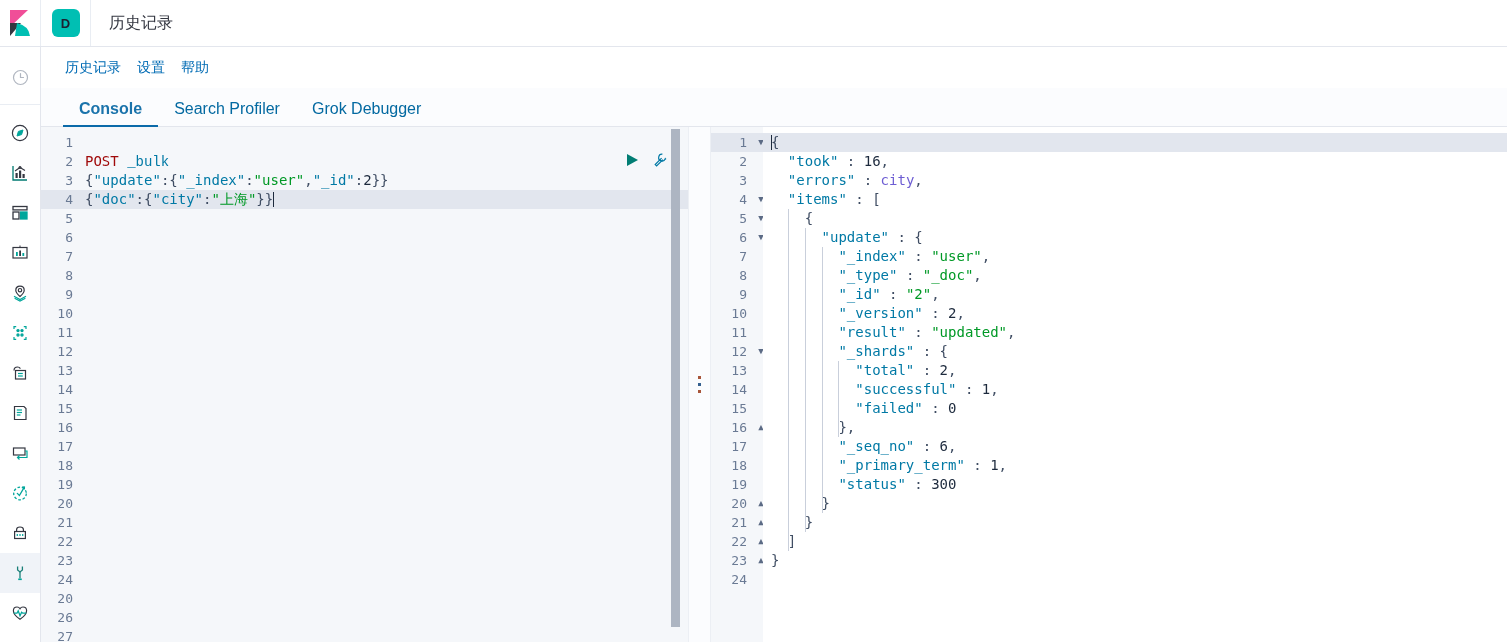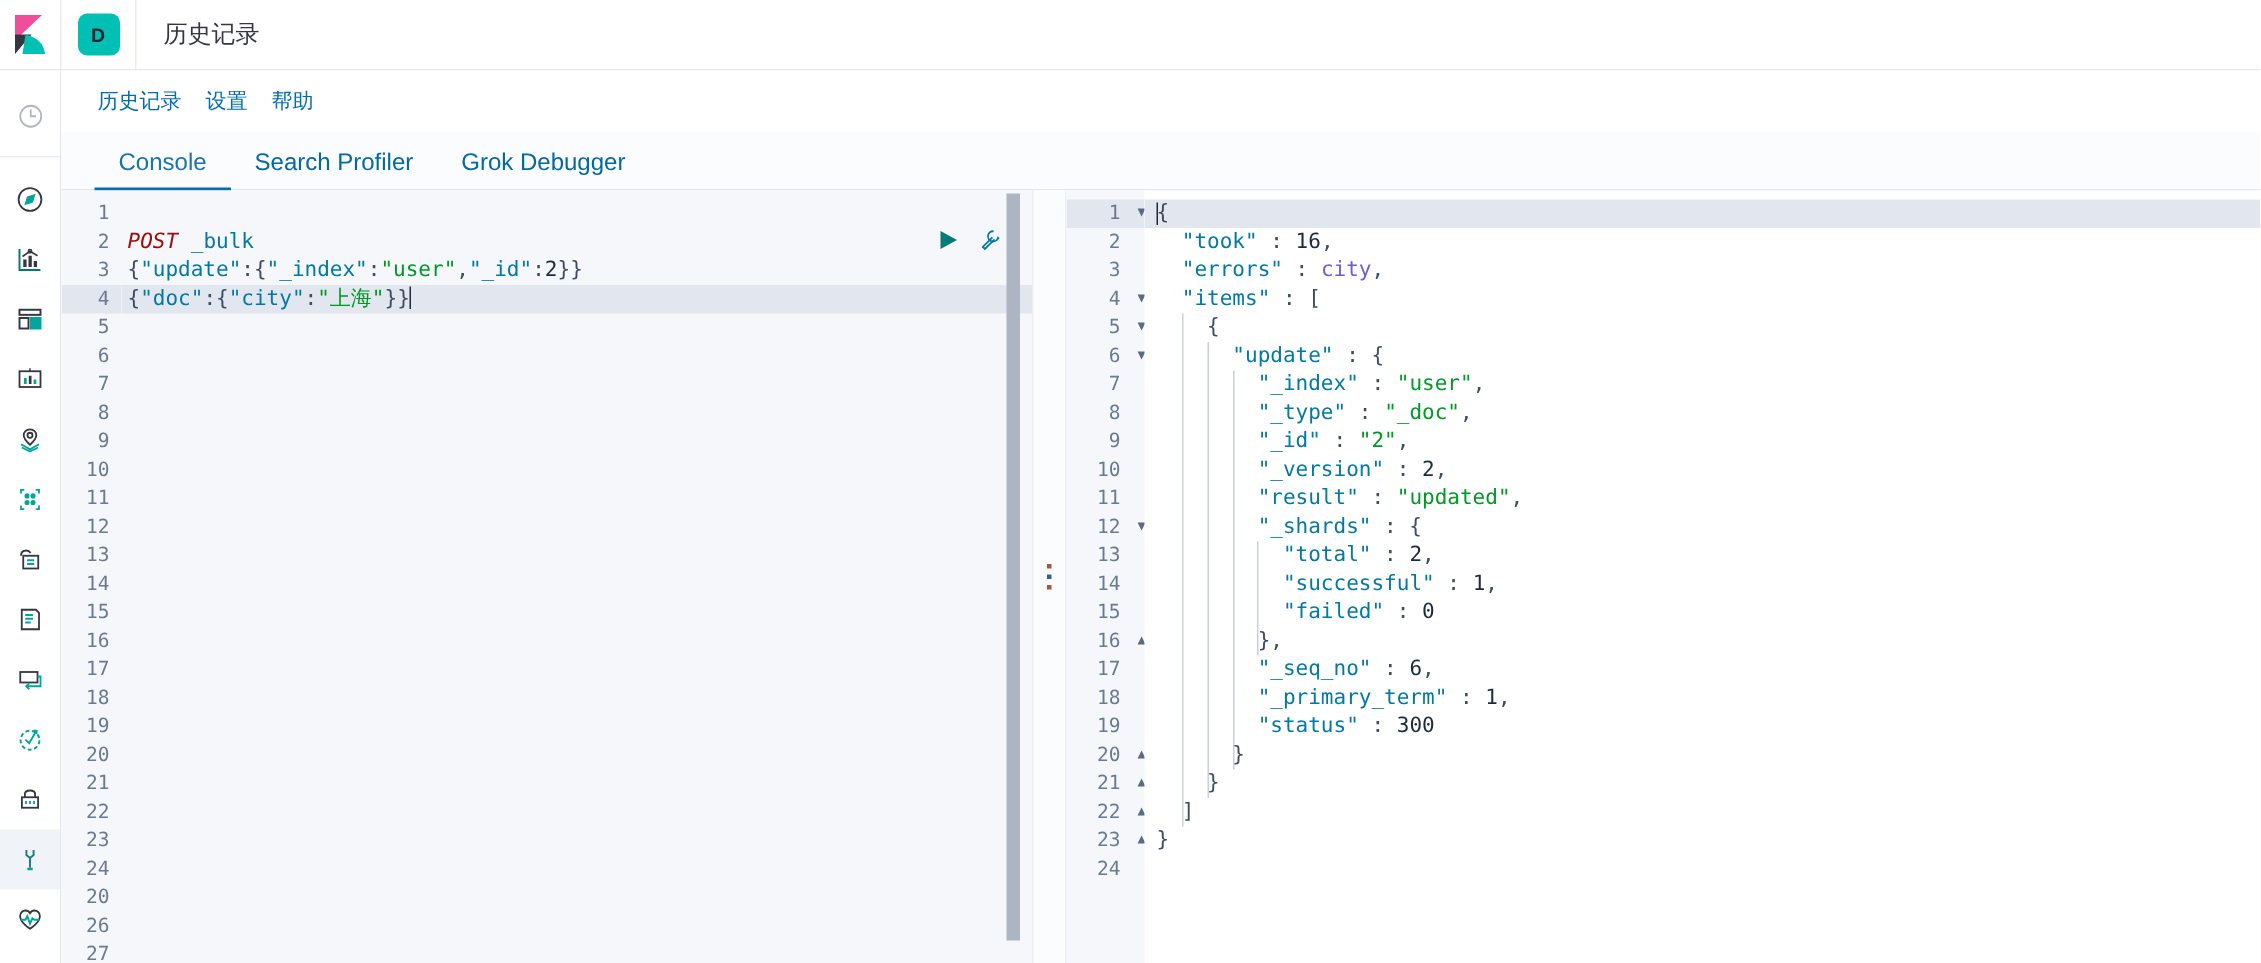--- a/index.html
+++ b/index.html
@@ -91,21 +91,21 @@
     background: #fbfcfe;
     border-bottom: 1px solid #e3e6ed;
   }
   .tab {
     font-size: 16px; color: #0369a1;
     padding: 0 16px 9px 16px;
     cursor: pointer;
     position: relative;
     line-height: 1;
   }
-  .tab:first-child { margin-left: -2px; }
+  .tab:first-child { margin-left: -2px; font-weight: bold; }
   .tab.active { color: #1a73ab; }
   .tab.active::after {
     content:""; position:absolute; left: 0; right: 0; bottom: -1px;
     height: 2px; background: #0b6aa9;
   }
 
   
   .split { flex: 1; display: flex; min-height: 0; background: #fff; }
 
   .pane {
@@ -174,22 +174,22 @@
     font-size: 14px;
     color: #3f4d63;
     white-space: pre;
     padding-left: 4px;
     position: relative;
   }
   .pane-left .cline { padding-left: 4px; }
   .pane-right .cline { padding-left: 8px; }
   .cline.hl { background: #e2e6ee; }
 
-  .tk-method { color: #a00a0a; font-style: italic; }
-  .tk-url    { color: #0079a5; }
+  .tk-method { color: #a00a0a; }
+  .tk-url    { color: #0079a5; font-family: Liberation Mono, monospace; }
   .tk-key    { color: #0079a5; }
   .tk-str    { color: #009926; }
   .tk-num    { color: #1d2a3d; }
   .tk-bool   { color: #6d5dd3; }
   .tk-punc   { color: #3f4d63; }
   .tk-respkey{ color: #0079a5; }
   .tk-respstr{ color: #009926; }
 
   .caret {
     display: inline-block; width: 1px; height: 15px;

